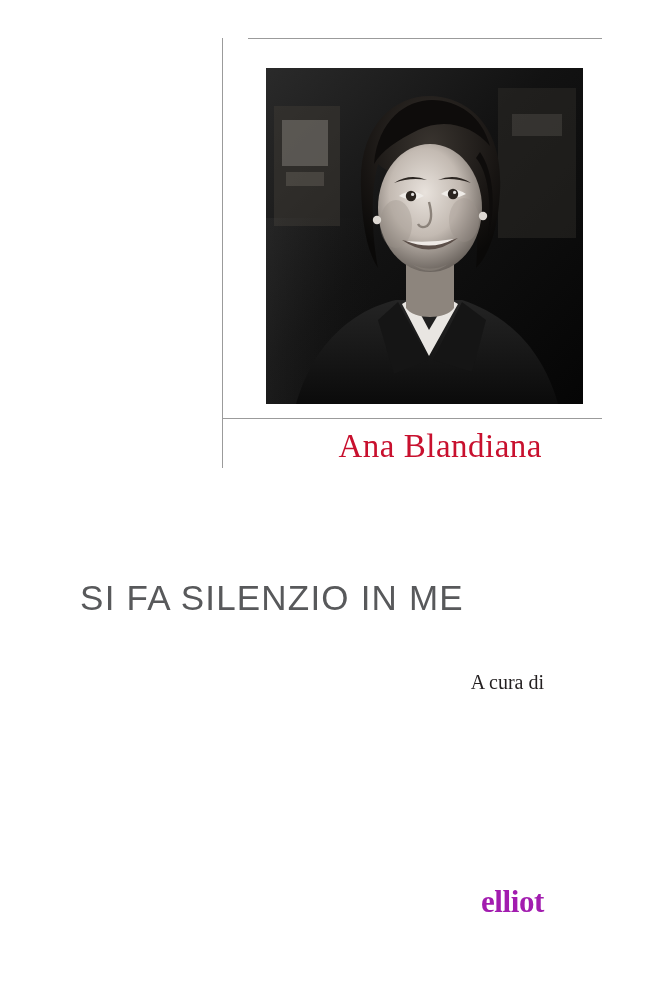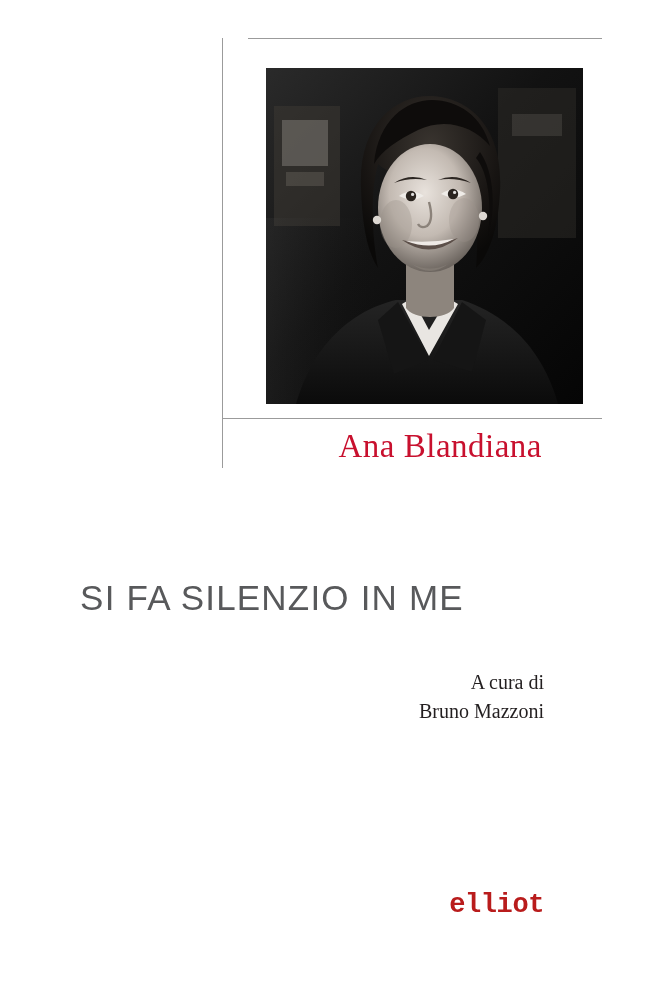--- a/index.html
+++ b/index.html
@@ -90,25 +90,25 @@
     line-height: 1.45;
     color: #231f20;
   }
   .credit div { white-space: nowrap; padding-left: 17px; }
 
   
   .logo {
     position: absolute;
     right: 58px;
     bottom: 72px;
-    font-family: Liberation Mono, monospace;
-    font-size: 27px;
+    font-family: Liberation Serif, serif;
+    font-size: 31px;
     font-weight: 600;
     letter-spacing: -0.4px;
-    color: #b91c1c;
+    color: #a21caf;
   }
 </style>
 </head>
 <body>
 
 <div class="page">
 
   <div class="rule rule-v rule-left"></div>
   <div class="rule rule-v rule-right"></div>
   <div class="rule rule-h rule-top"></div>
@@ -191,18 +191,17 @@
       <circle cx="217" cy="148" r="4.2" fill="#ddd8d2"></circle>
     </svg>
   </div>
 
   <div class="author">Ana Blandiana</div>
 
   <div class="title">SI FA SILENZIO IN ME</div>
 
   <div class="credit">
     <div>A cura di</div>
-    <div>Bruno Mazzoni</div>
   </div>
 
   <div class="logo">elliot</div>
 
 </div>
 
 </body></html>

